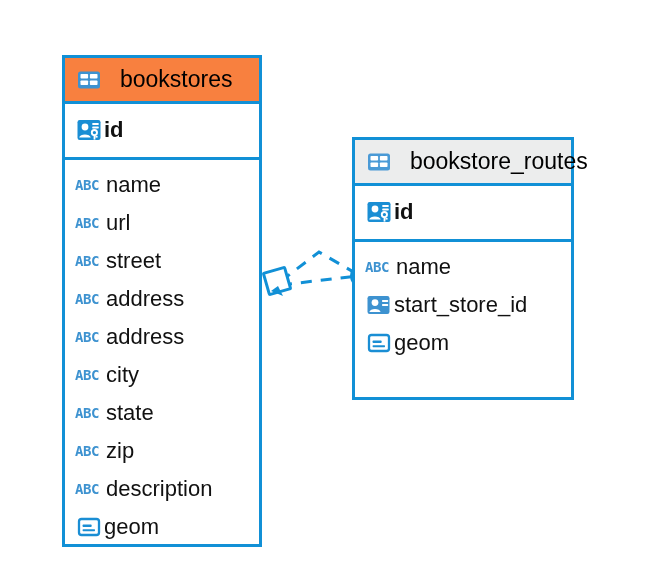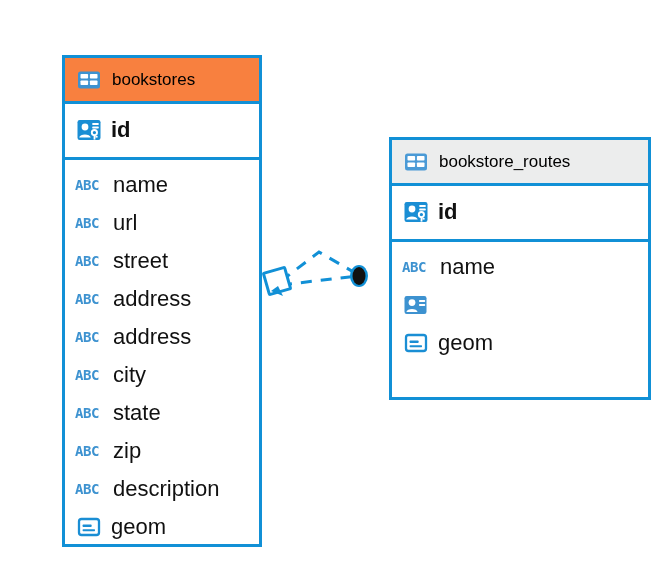--- a/index.html
+++ b/index.html
@@ -37,42 +37,43 @@
     gap: 9px;
     box-sizing: border-box;
     height: 46px;
     padding: 0 10px;
     border-bottom: 3px solid #1190d6;
   }
   .entity-header.selected { background: #f8803f; }
   .entity-header.unselected { background: #eceded; }
 
   .entity-title {
-    font-size: 17px;
+    font-size: 23px;
     color: #000000;
     line-height: 1;
     white-space: nowrap;
+    margin-left: 8px;
   }
 
   
   .pk-section {
     box-sizing: border-box;
     border-bottom: 3px solid #1190d6;
     padding: 7px 10px 8px 10px;
   }
 
   .fields-section {
     box-sizing: border-box;
     padding: 6px 16px 8px 10px;
   }
 
   .field-row {
     display: flex;
     align-items: center;
-    gap: 8px;
+    gap: 1px;
     height: 38px;
   }
   .field-name {
     font-size: 22px;
     color: #111111;
     line-height: 1;
     white-space: nowrap;
   }
   .field-name.bold { font-weight: bold; }
 
@@ -205,21 +206,21 @@
         <svg class="ficon" viewBox="0 0 28 28">
           <rect x="4" y="6" width="20" height="16" rx="2.6" fill="#ffffff" stroke="#1a8ed4" stroke-width="2.3"></rect>
           <rect x="7.6" y="11.6" width="9" height="2.3" rx="0.6" fill="#1a8ed4"></rect>
           <rect x="7.6" y="16.2" width="12.4" height="2" rx="0.6" fill="#1a8ed4"></rect>
         </svg>
         <span class="field-name">geom</span>
       </div>
     </div>
   </div>
 
-  <div class="entity" style="left:389px; top:137px; width:262px; height:263px;text-align:right;">
+  <div class="entity" style="left:352px; top:137px; width:222px; height:263px;text-align:right;">
 
     <div class="entity-header unselected">
       <svg class="ficon" viewBox="0 0 28 28">
         <rect x="3" y="5.5" width="22" height="17" rx="2.5" fill="#4a9ad6"></rect>
         <rect x="5.5" y="8" width="7.6" height="4.6" rx="0.8" fill="#ffffff"></rect>
         <rect x="14.9" y="8" width="7.6" height="4.6" rx="0.8" fill="#ffffff"></rect>
         <rect x="5.5" y="14.4" width="7.6" height="4.6" rx="0.8" fill="#ffffff"></rect>
         <rect x="14.9" y="14.4" width="7.6" height="4.6" rx="0.8" fill="#ffffff"></rect>
       </svg>
       <span class="entity-title">bookstore_routes</span>
@@ -249,20 +250,21 @@
         <span class="field-name">name</span>
       </div>
       <div class="field-row">
         <svg class="ficon" viewBox="0 0 28 28">
           <rect x="2.5" y="5" width="22" height="18" rx="2.2" fill="#3d92d0"></rect>
           <circle cx="10" cy="11.6" r="3.4" fill="#ffffff"></circle>
           <path d="M 4.4 21 c 0.6 -4 10.6 -4 11.2 0 Z" fill="#ffffff"></path>
           <rect x="17" y="9" width="6.2" height="2" rx="0.7" fill="#ffffff"></rect>
           <rect x="17" y="13" width="6.2" height="2" rx="0.7" fill="#ffffff"></rect>
         </svg>
+        <span class="field-name">start_store_id</span>
       </div>
       <div class="field-row">
         <svg class="ficon" viewBox="0 0 28 28">
           <rect x="4" y="6" width="20" height="16" rx="2.6" fill="#ffffff" stroke="#1a8ed4" stroke-width="2.3"></rect>
           <rect x="7.6" y="11.6" width="9" height="2.3" rx="0.6" fill="#1a8ed4"></rect>
           <rect x="7.6" y="16.2" width="12.4" height="2" rx="0.6" fill="#1a8ed4"></rect>
         </svg>
         <span class="field-name">geom</span>
       </div>
     </div>

